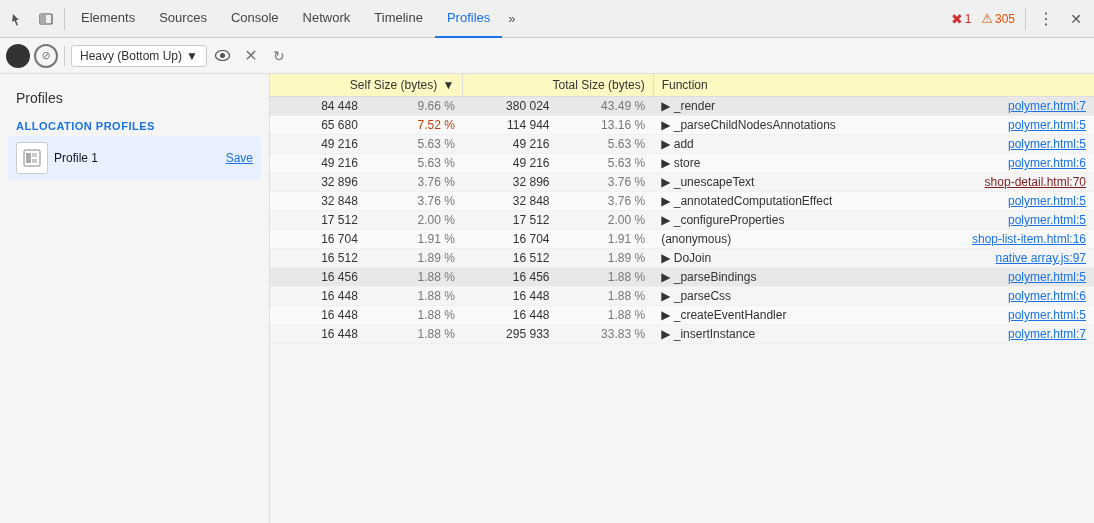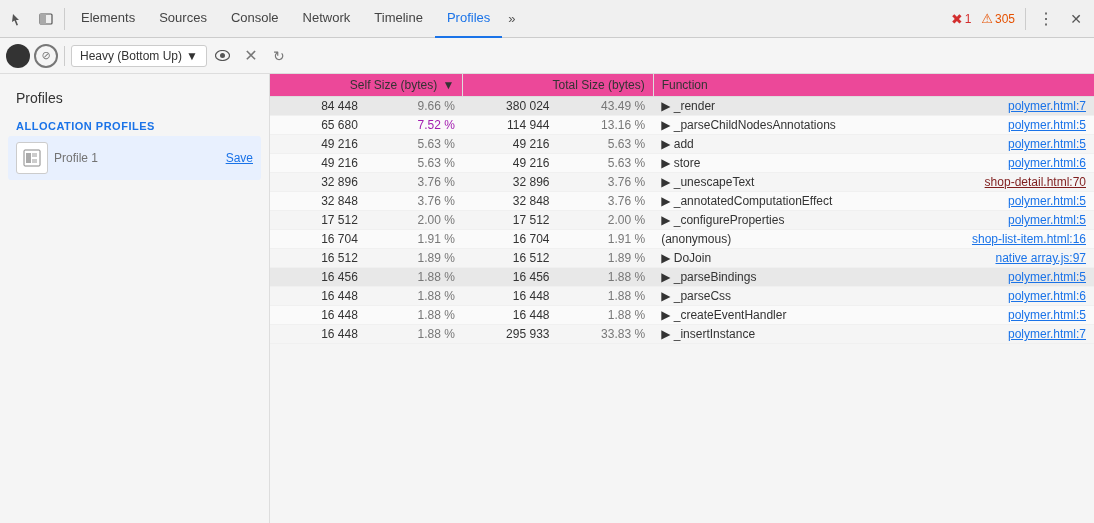--- a/index.html
+++ b/index.html
@@ -130,41 +130,41 @@
     }
     .profile-icon {
       width: 32px; height: 32px;
       background: white;
       border: 1px solid #ccc;
       border-radius: 3px;
       display: flex; align-items: center; justify-content: center;
       font-size: 16px; color: #555;
     }
     .profile-name {
-      flex: 1; font-size: 12px; color: #737373;
+      flex: 1; font-size: 12px; color: #0f172a;
     }
     .profile-save-link {
       font-size: 12px; color: #1a73e8; text-decoration: underline; cursor: pointer;
     }
 
     
     .content-area {
       flex: 1;
       overflow: hidden;
       display: flex; flex-direction: column;
     }
 
     
     .data-table {
       width: 100%;
       border-collapse: collapse;
       font-size: 12px;
     }
     .data-table thead tr {
-      background: #ec4899;
+      background: #fef9c3;
       border-bottom: 1px solid #ddd;
     }
     .data-table th {
       text-align: right;
       padding: 4px 8px;
       font-weight: 500;
       color: #333;
       border-right: 1px solid #ddd;
       white-space: nowrap;
     }
@@ -295,21 +295,21 @@
     <td style="text-align:right;color:#777;">43.49 %</td>
     <td style="text-align:left;">
       <div style="display:flex;align-items:center;justify-content:space-between;">
         <span>▶ _render</span>
         <span style="color:#1a73e8;text-decoration:underline;cursor:pointer;margin-left:8px;">polymer.html:7</span>
       </div>
     </td>
   </tr>
             <tr>
     <td style="text-align:right;">65 680</td>
-    <td style="text-align:right;color:#a21caf;">7.52 %</td>
+    <td style="text-align:right;color:#c2410c;">7.52 %</td>
     <td style="text-align:right;">114 944</td>
     <td style="text-align:right;color:#777;">13.16 %</td>
     <td style="text-align:left;">
       <div style="display:flex;align-items:center;justify-content:space-between;">
         <span>▶ _parseChildNodesAnnotations</span>
         <span style="color:#1a73e8;text-decoration:underline;cursor:pointer;margin-left:8px;">polymer.html:5</span>
       </div>
     </td>
   </tr>
             <tr>

